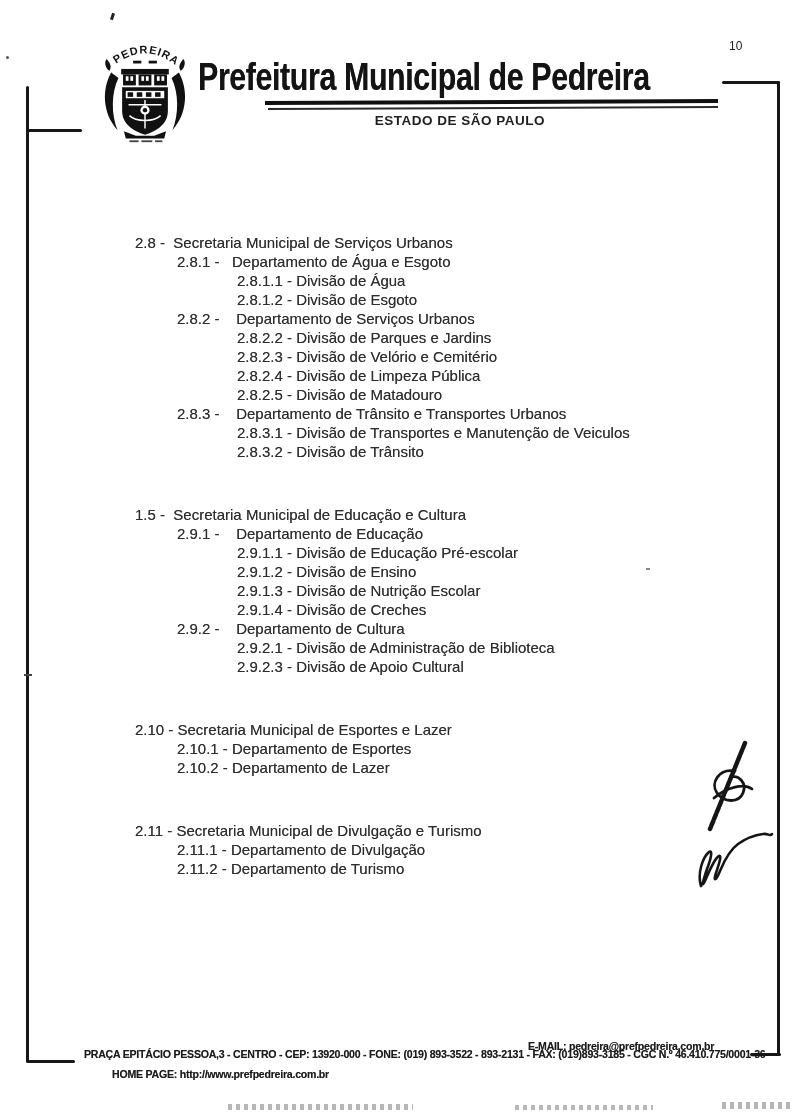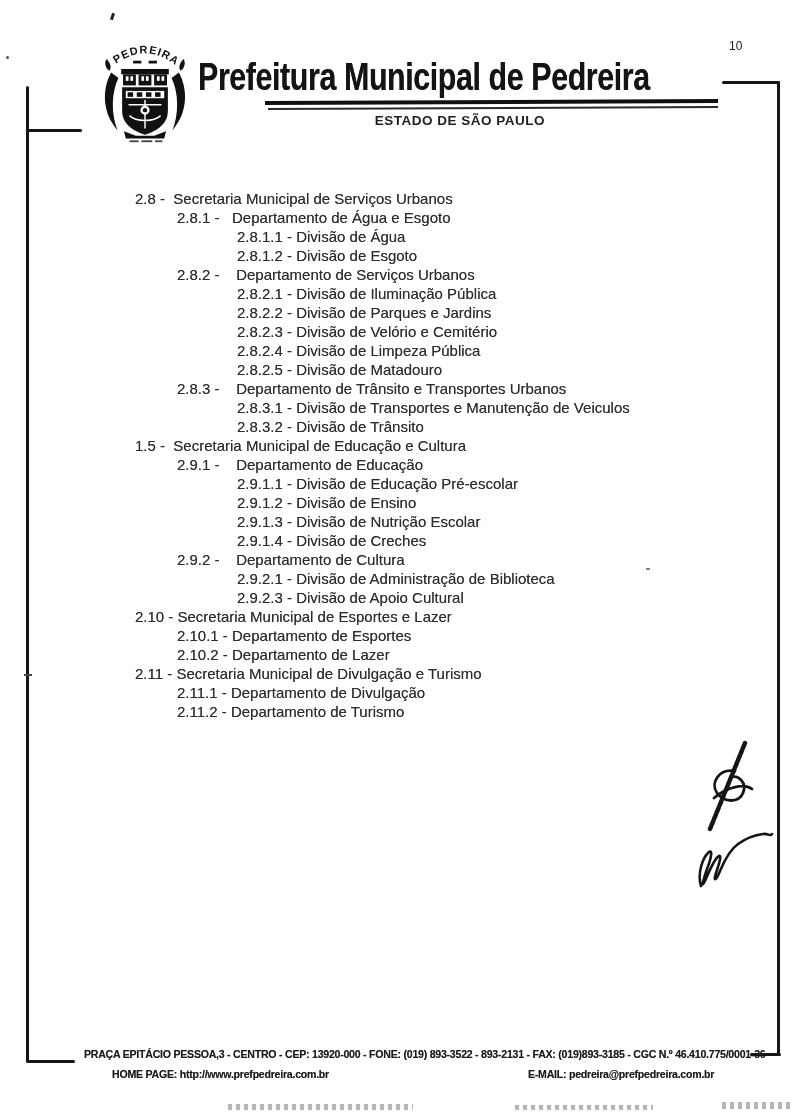--- a/index.html
+++ b/index.html
@@ -29,32 +29,32 @@
   .f-left-b{left:27px;top:1060px;width:48px;height:3px;border-radius:0 2px 2px 3px;}
   .f-right-t{left:722px;top:81px;width:58px;height:3px;}
   .f-right-v{left:777px;top:81px;width:3px;height:975px;}
   .f-right-b{left:750px;top:1053px;width:31px;height:3px;}
   
   .org{position:absolute;left:0;top:189px;width:800px;}
   .line{
     font-size:15px;line-height:19px;white-space:pre;color:#2d2d2d;
     text-shadow:0 0 0.4px rgba(0,0,0,.55);
   }
-  .lvl0{margin-left:135px;}
+  .lvl0{margin-left:135px;margin-top:44px;}
   .lvl1{margin-left:177px;}
   .lvl2{margin-left:237px;}
   .gap{}
   
   .footer-line{
     position:absolute;font-size:10.6px;font-weight:bold;letter-spacing:-0.25px;
     white-space:nowrap;color:#1c1c1c;text-shadow:0 0 0.4px rgba(0,0,0,.5);
   }
   .f1{left:84px;top:1048px;text-align:right;}
   .f2{left:112px;top:1068px;}
-  .f3{left:528px;top:1068px;}
+  .f3{left:528px;top:1040px;}
   
   .signature{position:absolute;left:683px;top:731px;}
   .artifact{position:absolute;background:#333;}
   .a-tick{left:111px;top:13px;width:3px;height:7px;transform:rotate(18deg);background:#222;}
   .a-dot1{left:6px;top:56px;width:3px;height:3px;border-radius:50%;background:#555;}
   .a-dash{left:24px;top:674px;width:8px;height:2px;background:#444;}
   .a-dot2{left:646px;top:568px;width:4px;height:2px;background:#8a8a8a;}
   .smudge{
     position:absolute;height:6px;opacity:.5;filter:blur(.6px);
     background:repeating-linear-gradient(90deg,#6f6f6f 0 4px,transparent 4px 8px);
@@ -130,21 +130,20 @@
   <div class="frame f-right-t"></div>
   <div class="frame f-right-v"></div>
   <div class="frame f-right-b"></div>
 
   <div class="org">
       <div class="line lvl0">2.8 -  Secretaria Municipal de Serviços Urbanos</div>
       <div class="line lvl1 gap">2.8.1 -   Departamento de Água e Esgoto</div>
       <div class="line lvl2 gap">2.8.1.1 - Divisão de Água</div>
       <div class="line lvl2">2.8.1.2 - Divisão de Esgoto</div>
       <div class="line lvl1 gap">2.8.2 -    Departamento de Serviços Urbanos</div>
-      <div class="line lvl2 gap">2.8.2.1 - Divisão de Iluminação Pública</div>
       <div class="line lvl2">2.8.2.2 - Divisão de Parques e Jardins</div>
       <div class="line lvl2">2.8.2.3 - Divisão de Velório e Cemitério</div>
       <div class="line lvl2">2.8.2.4 - Divisão de Limpeza Pública</div>
       <div class="line lvl2">2.8.2.5 - Divisão de Matadouro</div>
       <div class="line lvl1 gap">2.8.3 -    Departamento de Trânsito e Transportes Urbanos</div>
       <div class="line lvl2 gap">2.8.3.1 - Divisão de Transportes e Manutenção de Veiculos</div>
       <div class="line lvl2">2.8.3.2 - Divisão de Trânsito</div>
       <div class="line lvl0 gap">1.5 -  Secretaria Municipal de Educação e Cultura</div>
       <div class="line lvl1 gap">2.9.1 -    Departamento de Educação</div>
       <div class="line lvl2 gap">2.9.1.1 - Divisão de Educação Pré-escolar</div>

